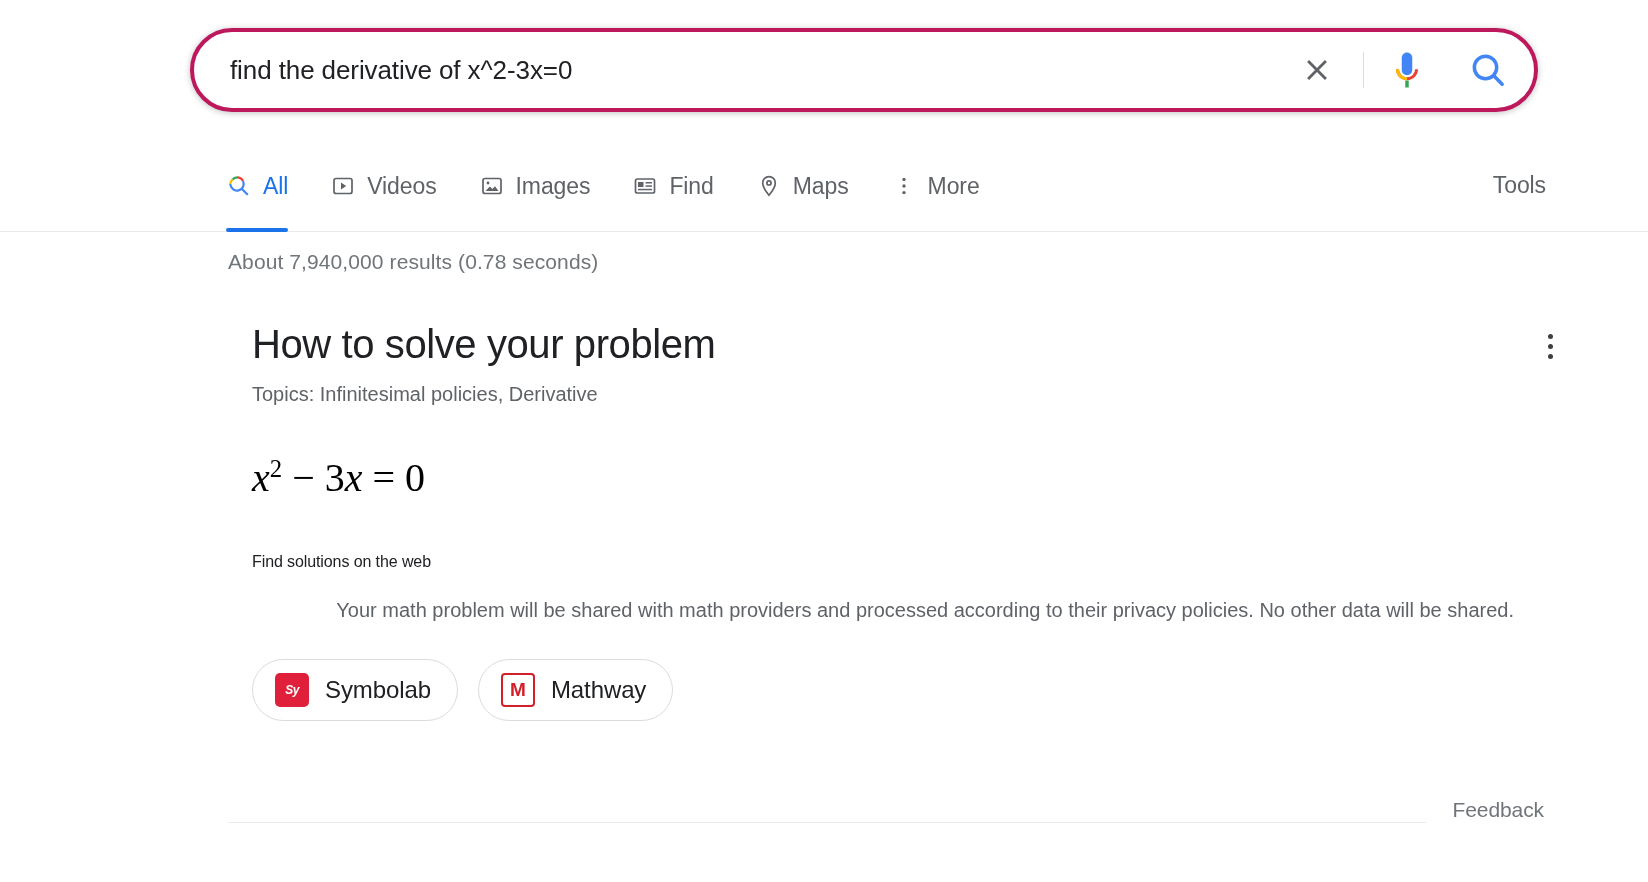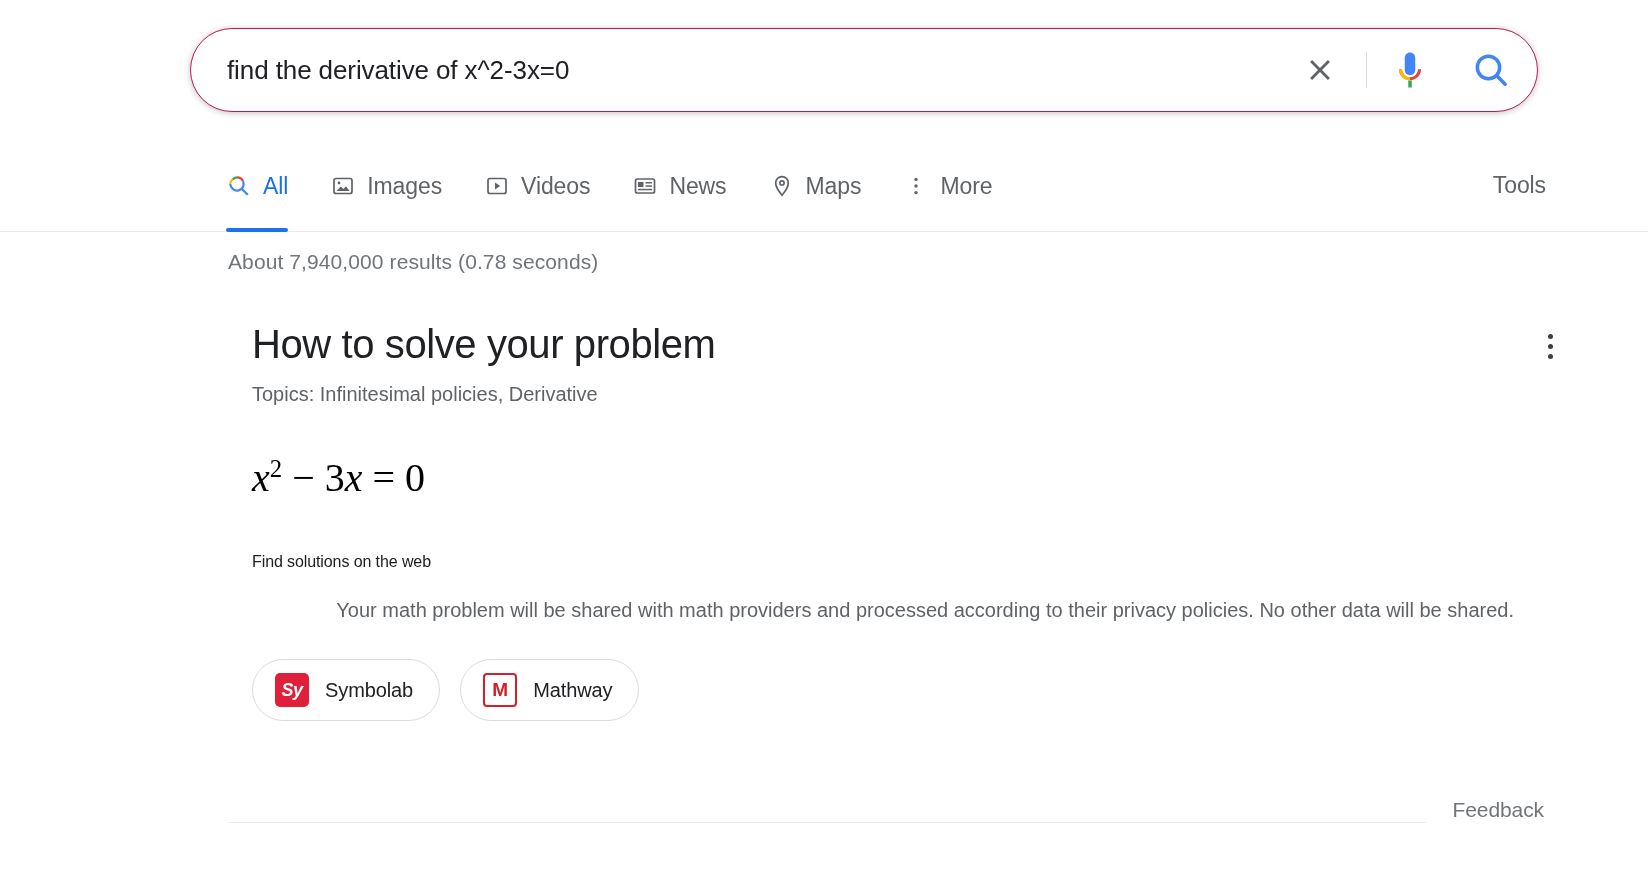--- a/index.html
+++ b/index.html
@@ -14,21 +14,21 @@
 
   
   .searchbar-wrap {
     position: absolute;
     left: 190px; top: 28px;
     width: 1348px; height: 84px;
   }
   .searchbar {
     width: 100%; height: 100%;
     background: #fff;
-    border: 1px solid #be185d;
+    border: 4px solid #be185d;
     border-radius: 44px;
     box-shadow: 0 1px 6px rgba(32,33,36,.28);
     display: flex; align-items: center;
     padding: 0 24px 0 36px;
   }
   .search-input {
     flex: 1;
     border: none; outline: none;
     font-family: "Liberation Sans", sans-serif;
     font-size: 26px;
@@ -182,35 +182,35 @@
   .chip-logo {
     width: 34px; height: 34px;
     border-radius: 5px;
     margin-right: 16px;
     display: flex; align-items: center; justify-content: center;
     flex: none;
   }
   .logo-symbolab {
     background: #e0203b;
     color: #fff;
-    font-size: 18px;
+    font-size: 12px;
     font-weight: bold;
     font-style: italic;
     letter-spacing: -0.5px;
   }
   .logo-mathway {
     background: #fff;
     border: 2px solid #d32028;
     color: #d32028;
     font-size: 19px;
     font-weight: bold;
     border-radius: 4px;
   }
   .chip-label {
-    font-size: 20px;
+    font-size: 24px;
     color: #202124;
     line-height: 30px;
     letter-spacing: -0.1px;
   }
 
   .footer-rule {
     position: absolute;
     left: 228px; top: 822px;
     width: 1198px; height: 1px;
     background: #ebebeb;
@@ -275,48 +275,48 @@
             <path fill="none" stroke="#4285f4" stroke-width="2.2" stroke-linecap="round" d="M15 15l5.2 5.2"></path>
           </svg>
         </span>
         <span class="tab-label">All</span>
       </div>
 
       <div class="nav-tab">
         <span class="tab-ico">
           <svg viewBox="0 0 24 24" width="24" height="24" aria-hidden="true">
             <rect x="3" y="4.5" width="18" height="15" rx="2" fill="none" stroke="#5f6368" stroke-width="1.7"></rect>
+            <path d="M10 8.6l5.2 3.4-5.2 3.4z" fill="#5f6368"></path>
+          </svg>
+        </span>
+        <span class="tab-label">Videos</span>
+      </div>
+
+      <div class="nav-tab">
+        <span class="tab-ico">
+          <svg viewBox="0 0 24 24" width="24" height="24" aria-hidden="true">
+            <rect x="3" y="4.5" width="18" height="15" rx="2" fill="none" stroke="#5f6368" stroke-width="1.7"></rect>
             <circle cx="8" cy="9" r="1.4" fill="#5f6368"></circle>
             <path d="M5.5 17l4.3-4.6 2.6 2.7 2.6-2.9 3.5 4.8z" fill="#5f6368"></path>
           </svg>
         </span>
         <span class="tab-label">Images</span>
-      </div>
-
-      <div class="nav-tab">
-        <span class="tab-ico">
-          <svg viewBox="0 0 24 24" width="24" height="24" aria-hidden="true">
-            <rect x="3" y="4.5" width="18" height="15" rx="2" fill="none" stroke="#5f6368" stroke-width="1.7"></rect>
-            <path d="M10 8.6l5.2 3.4-5.2 3.4z" fill="#5f6368"></path>
-          </svg>
-        </span>
-        <span class="tab-label">Videos</span>
       </div>
 
       <div class="nav-tab">
         <span class="tab-ico">
           <svg viewBox="0 0 24 24" width="24" height="24" aria-hidden="true">
             <rect x="2.5" y="5" width="19" height="14" rx="1.8" fill="none" stroke="#5f6368" stroke-width="1.7"></rect>
             <rect x="5" y="8" width="5.5" height="5" fill="#5f6368"></rect>
             <rect x="12.5" y="8" width="6.5" height="1.5" fill="#5f6368"></rect>
             <rect x="12.5" y="11.3" width="6.5" height="1.5" fill="#5f6368"></rect>
             <rect x="5" y="14.8" width="14" height="1.5" fill="#5f6368"></rect>
           </svg>
         </span>
-        <span class="tab-label">News</span>
+        <span class="tab-label">Find</span>
       </div>
 
       <div class="nav-tab">
         <span class="tab-ico">
           <svg viewBox="0 0 24 24" width="24" height="24" aria-hidden="true">
             <path d="M12 2.6c-3.5 0-6.3 2.8-6.3 6.3 0 4.7 6.3 12.3 6.3 12.3s6.3-7.6 6.3-12.3c0-3.5-2.8-6.3-6.3-6.3z" fill="none" stroke="#5f6368" stroke-width="1.7"></path>
             <circle cx="12" cy="8.9" r="2.1" fill="none" stroke="#5f6368" stroke-width="1.7"></circle>
           </svg>
         </span>
         <span class="tab-label">Maps</span>

